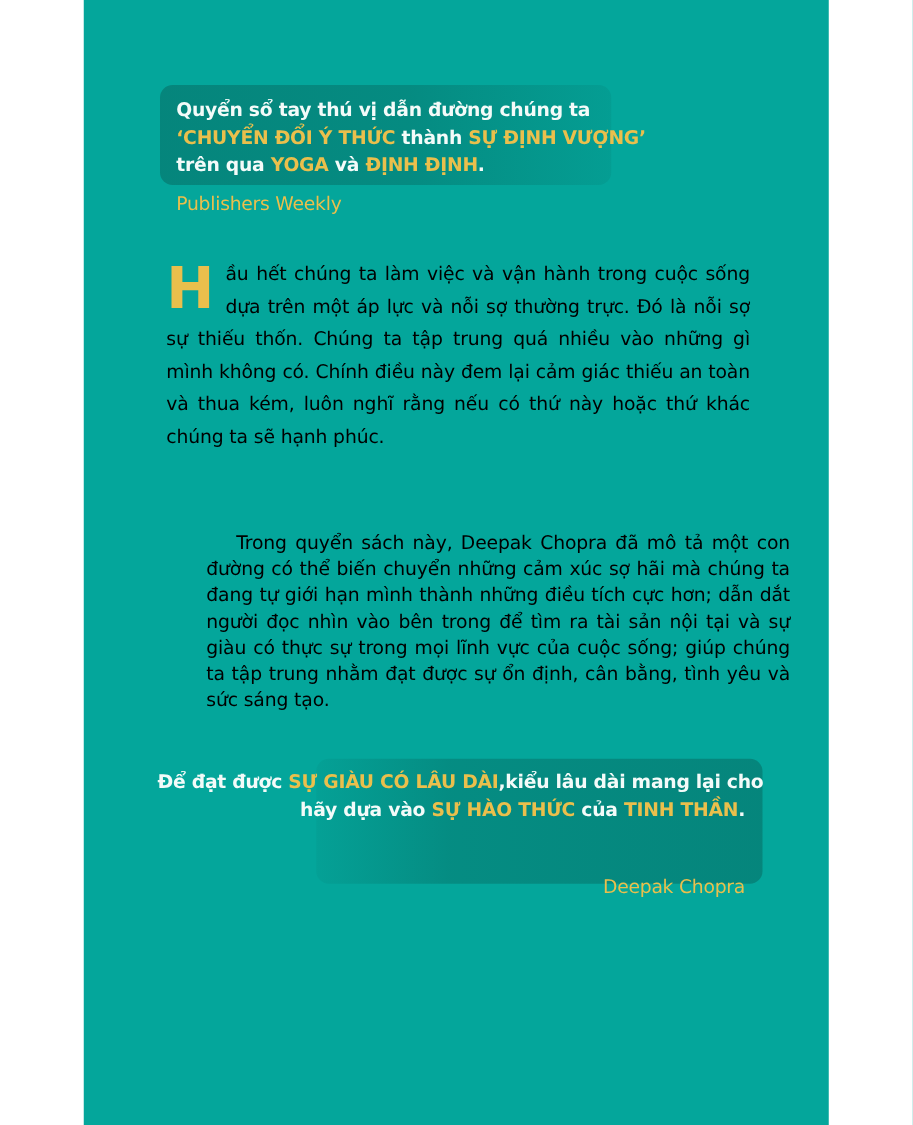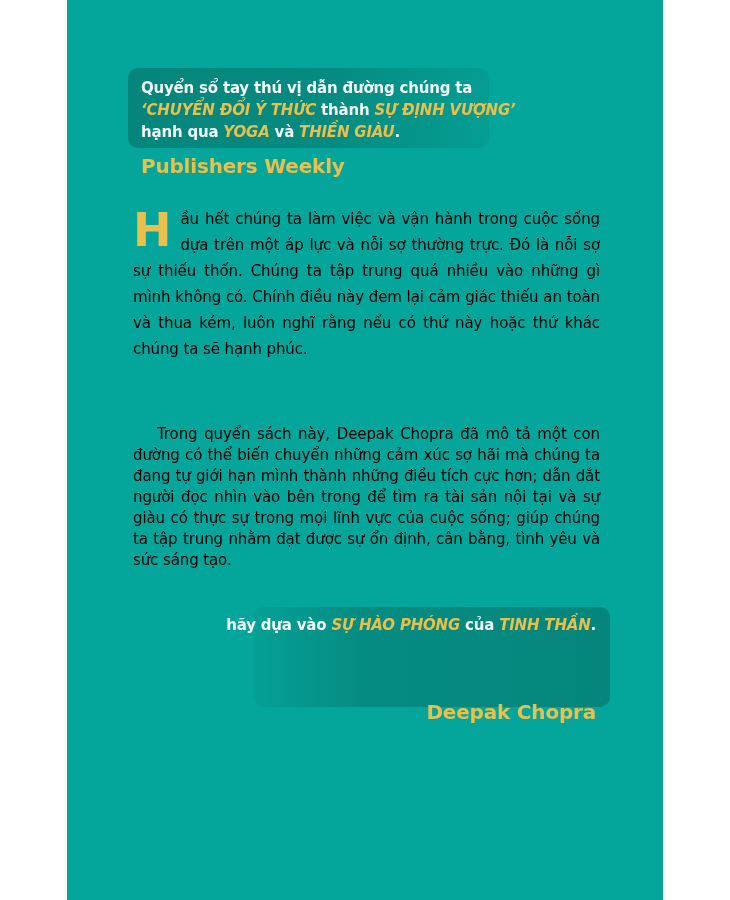--- a/index.html
+++ b/index.html
@@ -21,37 +21,37 @@
     position:absolute;left:61px;top:68px;width:361px;height:80px;
     border-radius:10px;
     background:linear-gradient(to right, rgba(8,58,52,.30) 0%, rgba(8,58,52,.25) 55%, rgba(8,58,52,.08) 100%);
     padding:9px 13px;
   }
   .q-line{
     white-space:nowrap;
     font-size:15px;line-height:22px;letter-spacing:-0.2px;
     color:var(--white-txt);font-weight:600;
   }
-  .yw{color:var(--yellow);font-weight:700;font-style:italic;}
+  .yw{color:var(--yellow);font-weight:700;}
   .attribution{
     position:absolute;
-    color:var(--yellow);font-weight:700;font-size:20px;letter-spacing:-0.2px;text-align:right;
+    color:var(--yellow);font-weight:400;font-size:15px;letter-spacing:-0.2px;text-align:right;
   }
   .attr-top{left:74px;top:154px;}
 
   
   .para{
     position:absolute;left:66px;width:467px;
     color:var(--dark-txt);
     font-size:15px;letter-spacing:-0.1px;
     text-align:justify;
   }
   .para-1{top:206px;line-height:26px;}
   .para-2{top:330px;line-height:26px;text-indent:24px;}
-  .para-3{top:424px;line-height:21px;text-indent:24px;}
+  .para-3{top:424px;line-height:21px;text-indent:24px;margin-left:32px;}
   .dropcap{
     float:left;
     color:var(--yellow);
     font-size:46px;line-height:40px;font-weight:700;
     margin:4px 9px 0 0;
   }
 
   
   .author-quote-box{
     position:absolute;top:607px;right:53px;width:357px;height:100px;
@@ -76,32 +76,35 @@
   <div class="cover">
 
     <div class="top-quote-box">
       <div class="q-line">
         <span>Quyển sổ tay thú vị dẫn đường chúng ta</span>
       </div>
       <div class="q-line">
         <span class="yw">‘CHUYỂN ĐỔI Ý THỨC</span><span> thành </span><span class="yw">SỰ ĐỊNH VƯỢNG’</span>
       </div>
       <div class="q-line">
-        <span>hạnh qua </span><span class="yw">YOGA</span><span> và </span><span class="yw">THIỀN GIÀU</span><span>.</span>
+        <span>trên qua </span><span class="yw">YOGA</span><span> và </span><span class="yw">ĐỊNH ĐỊNH</span><span>.</span>
       </div>
     </div>
     <div class="attribution attr-top">Publishers Weekly</div>
 
     <p class="para para-1">
       <span class="dropcap">H</span><span>ầu hết chúng ta làm việc và vận hành trong cuộc sống dựa trên một áp lực và nỗi sợ thường trực. Đó là nỗi sợ sự thiếu thốn. Chúng ta tập trung quá nhiều vào những gì mình không có. Chính điều này đem lại cảm giác thiếu an toàn và thua kém, luôn nghĩ rằng nếu có thứ này hoặc thứ khác chúng ta sẽ hạnh phúc.</span>
     </p>
     <p class="para para-3">Trong quyển sách này, Deepak Chopra đã mô tả một con đường có thể biến chuyển những cảm xúc sợ hãi mà chúng ta đang tự giới hạn mình thành những điều tích cực hơn; dẫn dắt người đọc nhìn vào bên trong để tìm ra tài sản nội tại và sự giàu có thực sự trong mọi lĩnh vực của cuộc sống; giúp chúng ta tập trung nhằm đạt được sự ổn định, cân bằng, tình yêu và sức sáng tạo.</p>
 
     <div class="author-quote-box"></div>
     <div class="author-quote-text">
       <div class="aq-line">
-        <span>hãy dựa vào </span><span class="yw">SỰ HÀO PHÓNG</span><span> của </span><span class="yw">TINH THẦN</span><span>.</span>
+        <span>Để đạt được </span><span class="yw">SỰ GIÀU CÓ LÂU DÀI</span><span>,kiểu lâu dài mang lại cho</span>
+      </div>
+      <div class="aq-line">
+        <span>hãy dựa vào </span><span class="yw">SỰ HÀO THỨC</span><span> của </span><span class="yw">TINH THẦN</span><span>.</span>
       </div>
     </div>
     <div class="attribution attr-bottom">Deepak Chopra</div>
 
   </div>
 </div>
 
 </body></html>

